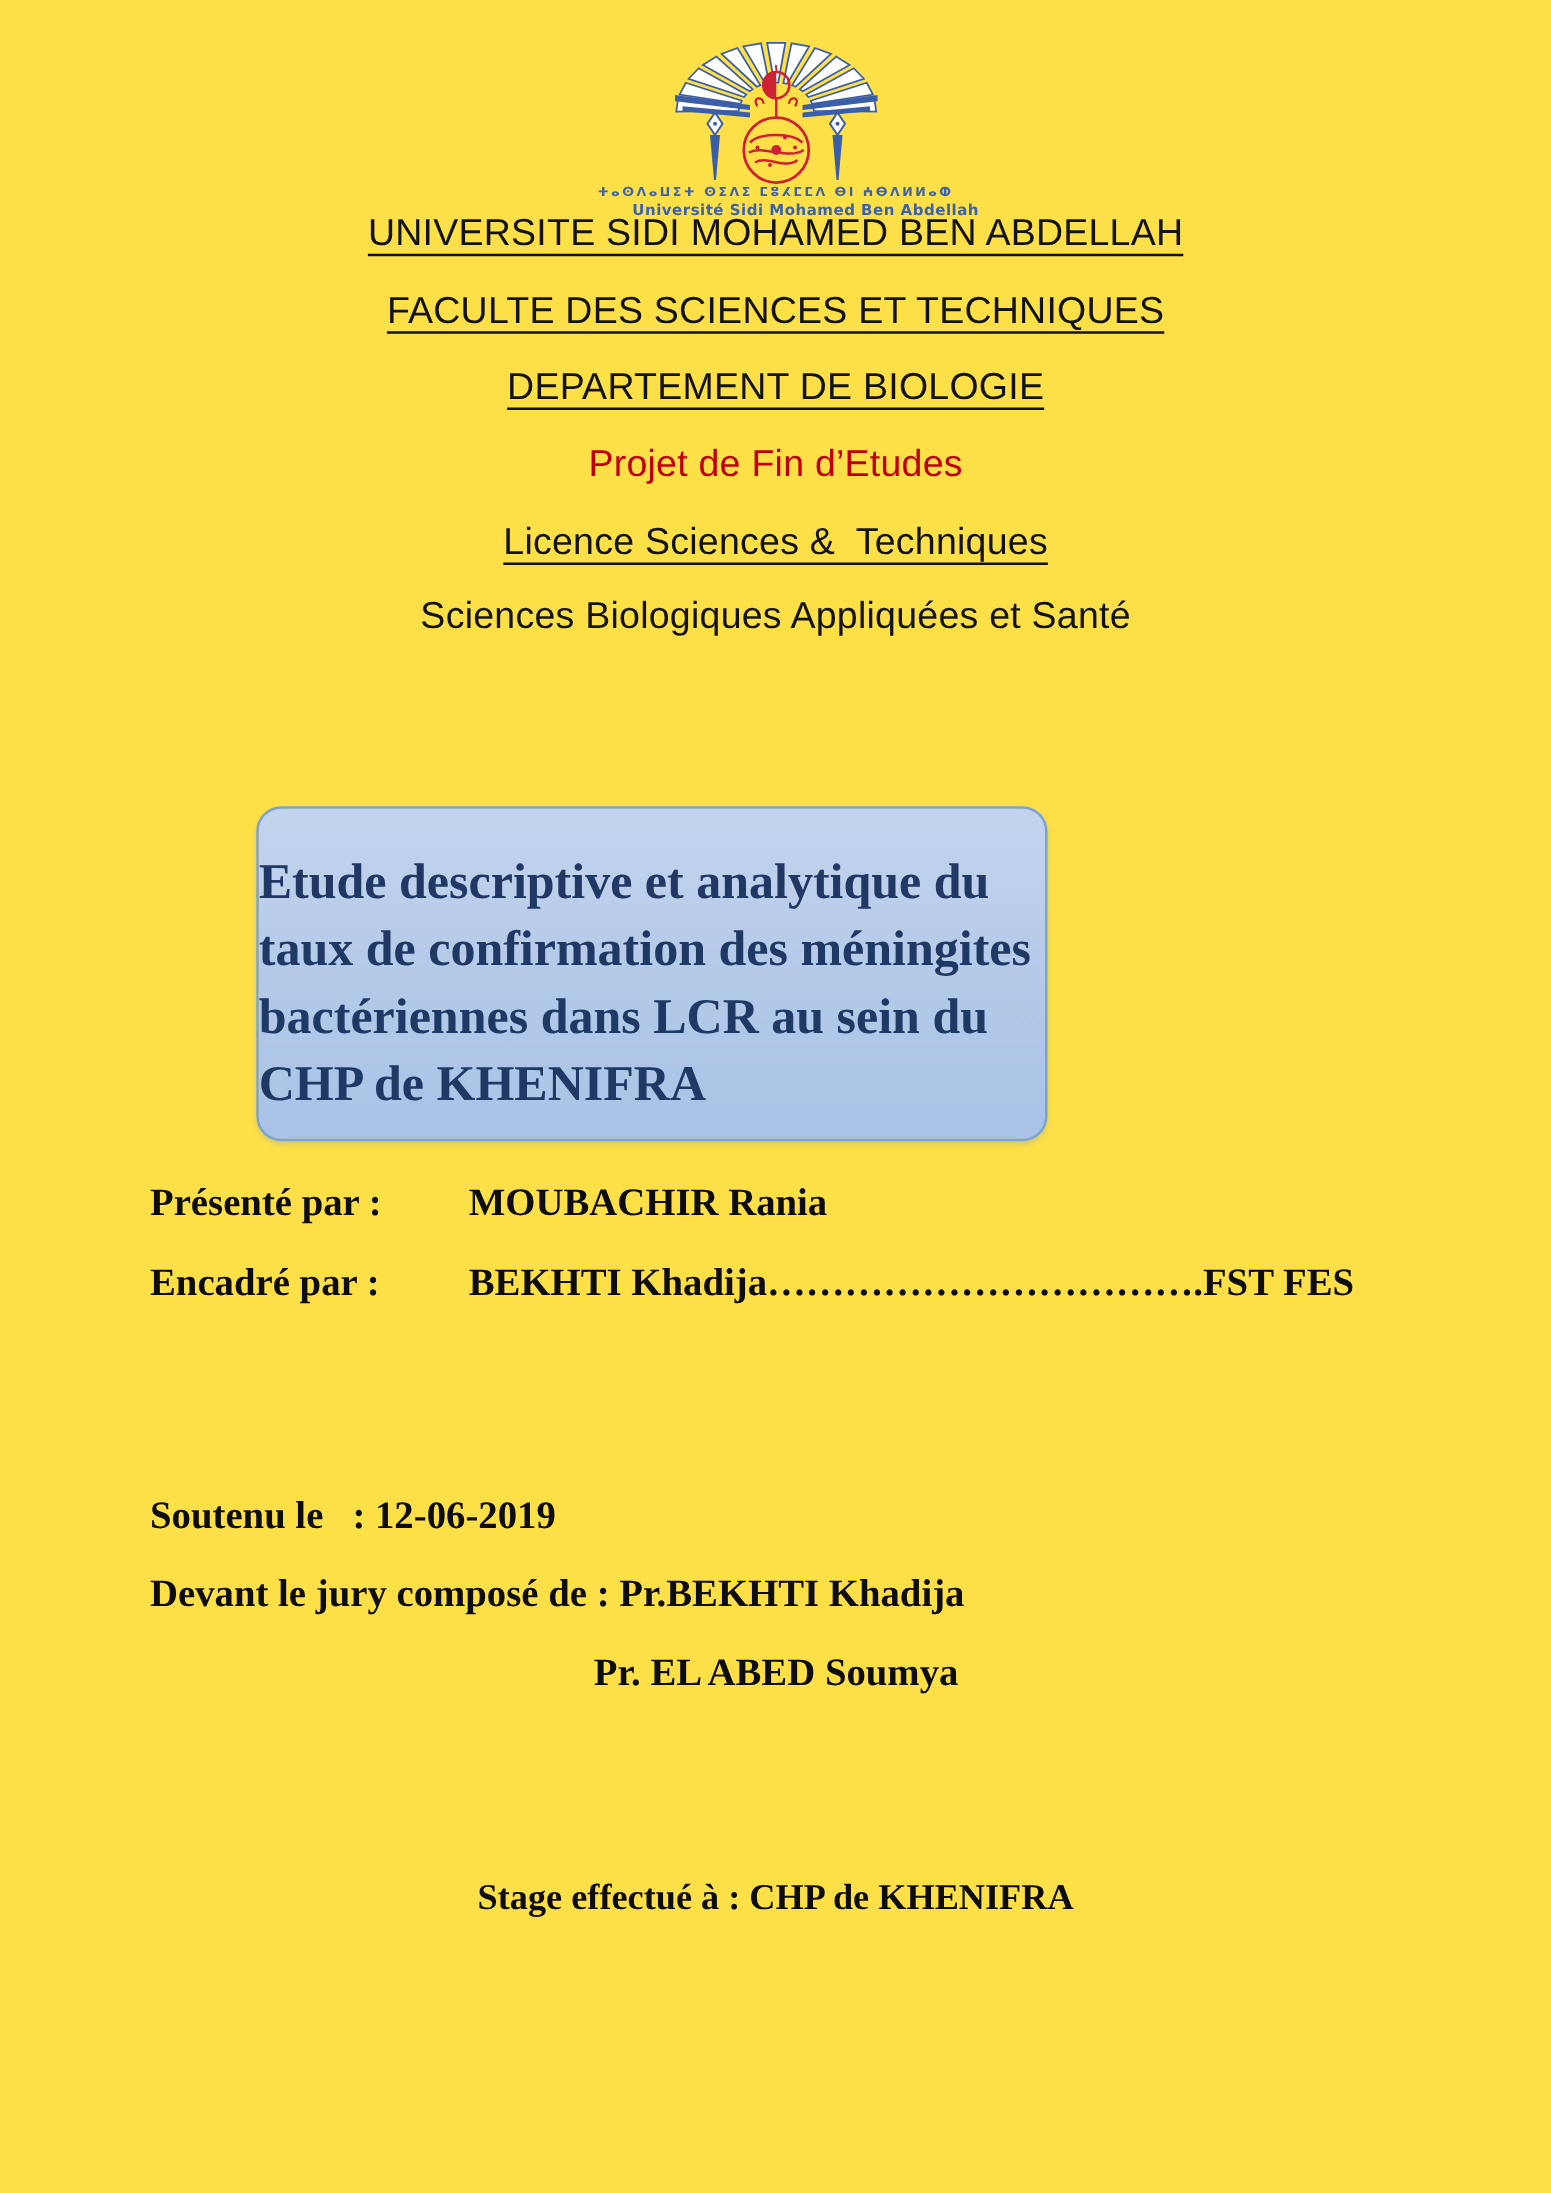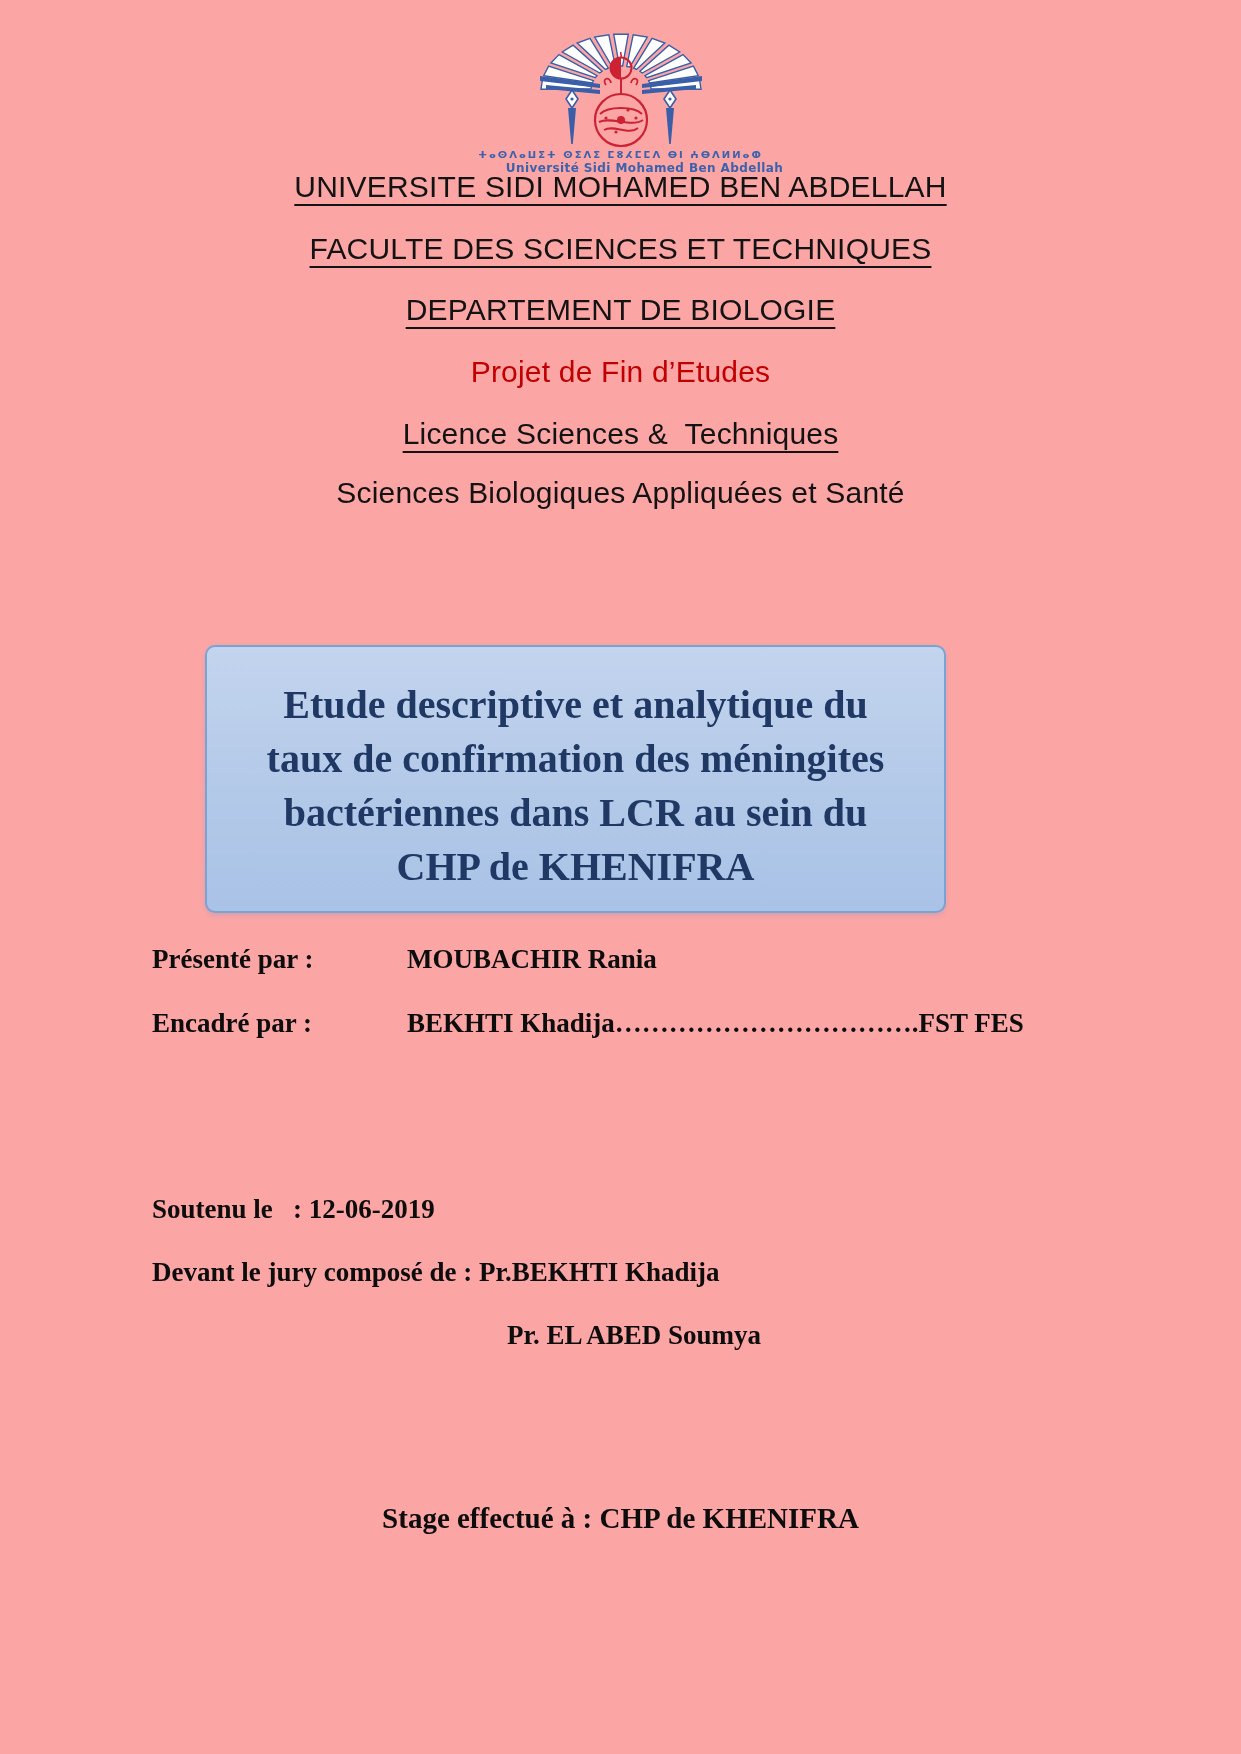--- a/index.html
+++ b/index.html
@@ -1,20 +1,20 @@
 <!DOCTYPE html>
 <html><head>
 <meta charset="utf-8">
 <style>
   html,body{margin:0;padding:0;background:#e8e8e8;}
   .page{
     position:relative;
     width:1241px;height:1754px;
     margin:0 auto;
-    background:#fca5a5;
+    background:#fde047;
     font-family:"Liberation Sans",sans-serif;
     color:#111;
     overflow:hidden;
   }
   
   .logo{
     position:absolute;top:28px;left:0;width:100%;
     text-align:center;
   }
   .logo svg{display:block;margin:0 auto;}
@@ -34,38 +34,38 @@
   .pens .shaft{fill:#3b5ea8;}
   .redink{stroke:#cc2233;fill:none;}
   
   .line{position:absolute;left:0;width:100%;text-align:center;white-space:pre;}
   .h{font-size:30px;letter-spacing:.2px;color:#131313;}
   .u{text-decoration:underline;text-underline-offset:7px;text-decoration-thickness:2px;}
   .red{color:#c00000;}
   .small{font-size:25px;}
   
   .title-box{
-    position:absolute;top:645px;left:205px;width:741px;height:268px;
-    border-radius:10px;
+    position:absolute;top:645px;left:205px;width:633px;height:268px;
+    border-radius:20px;
     border:2.5px solid #7aa3d4;
     background:linear-gradient(180deg,#c3d4ee 0%,#b3c9e8 55%,#a9c2e6 100%);
     box-shadow:0 3px 4px rgba(120,150,190,.25);
     box-sizing:border-box;
-    text-align:center;
+    text-align:left;
     padding-top:31px;
   }
   .title-box .tline{
     font-family:"Liberation Serif","DejaVu Serif",serif;
     font-weight:bold;font-size:40px;line-height:54px;
     color:#1f3864;
   }
   
   .serif{
     font-family:"Liberation Serif","DejaVu Serif",serif;
-    font-weight:bold;font-size:27px;color:#0d0d0d;margin-left:32px;
+    font-weight:bold;font-size:31px;color:#0d0d0d;
   }
   .row{position:absolute;left:120px;white-space:pre;display:flex;}
   .row .lbl{display:inline-block;width:255px;flex:0 0 255px;}
   .footer-line{position:absolute;left:0;width:100%;text-align:center;white-space:pre;}
   .stage{font-family:"Liberation Serif","DejaVu Serif",serif;font-weight:bold;font-size:29px;color:#0d0d0d;}
   .annee{font-size:26px;font-weight:bold;color:#c00000;letter-spacing:.2px;}
 </style>
 </head>
 <body>
 

